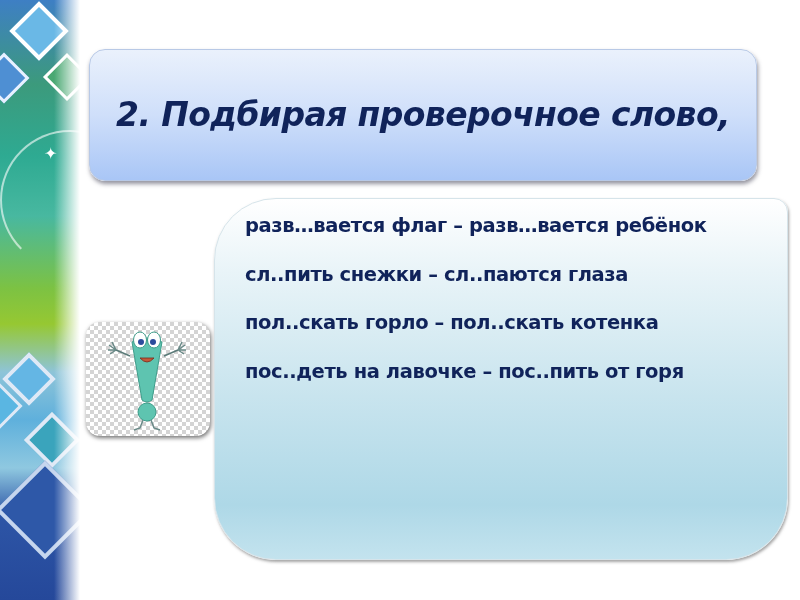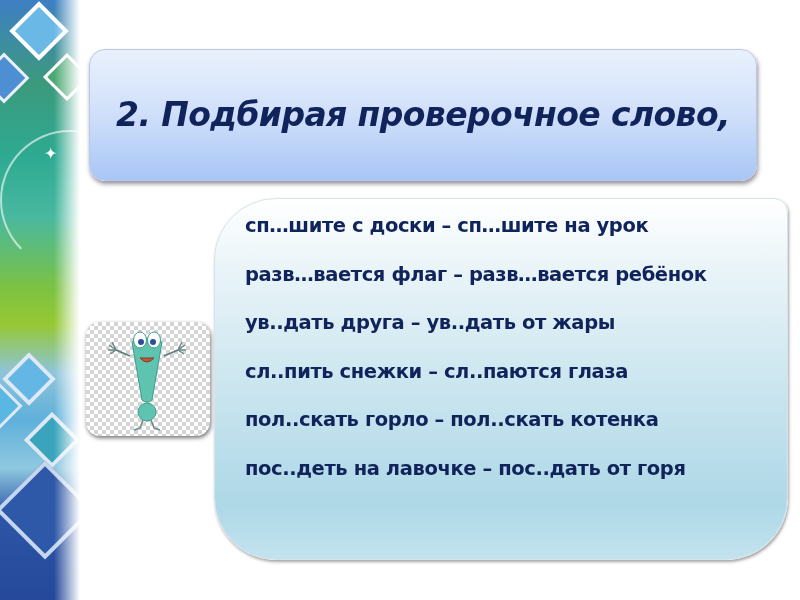--- a/index.html
+++ b/index.html
@@ -104,20 +104,18 @@
     <path d="M54 36 Q61 44 68 36 Z" fill="#c25a3a" stroke="#7a2a1a" stroke-width="0.8"></path>
 
     <circle cx="61" cy="90" r="9" fill="#5ec4b0" stroke="#3e9c8a" stroke-width="1"></circle>
 
     <path d="M57 98 L54 106 L48 108 M65 98 L68 106 L74 108" stroke="#6a8a88" stroke-width="1.5" fill="none"></path>
   </svg>
 </div>
 
 <div class="examples-card">
   <div class="examples-list">
-    <div class="example">сп…шите с доски – сп…шите на урок</div>
     <div class="example">разв…вается флаг – разв…вается ребёнок</div>
-    <div class="example">ув..дать друга – ув..дать от жары</div>
     <div class="example">сл..пить снежки – сл..паются глаза</div>
     <div class="example">пол..скать горло – пол..скать котенка</div>
-    <div class="example">пос..деть на лавочке – пос..дать от горя</div>
+    <div class="example">пос..деть на лавочке – пос..пить от горя</div>
   </div>
 </div>
 
 </body></html>

